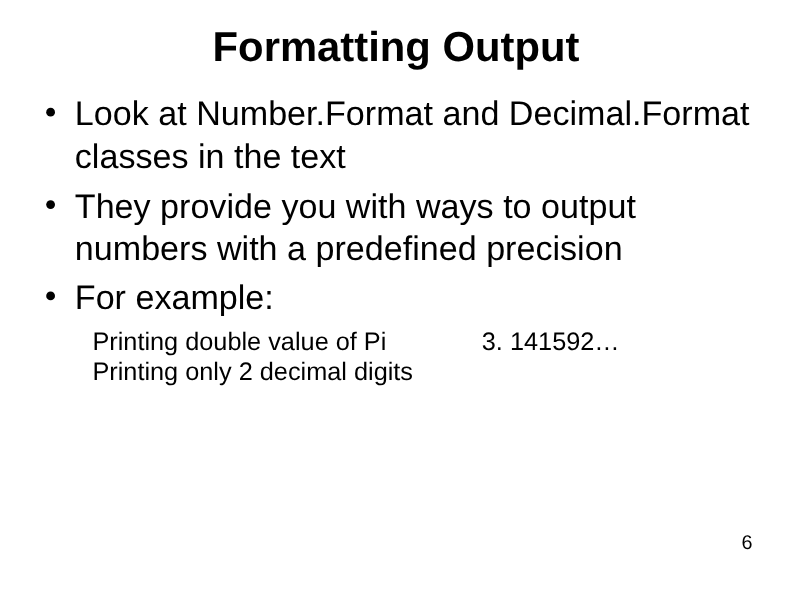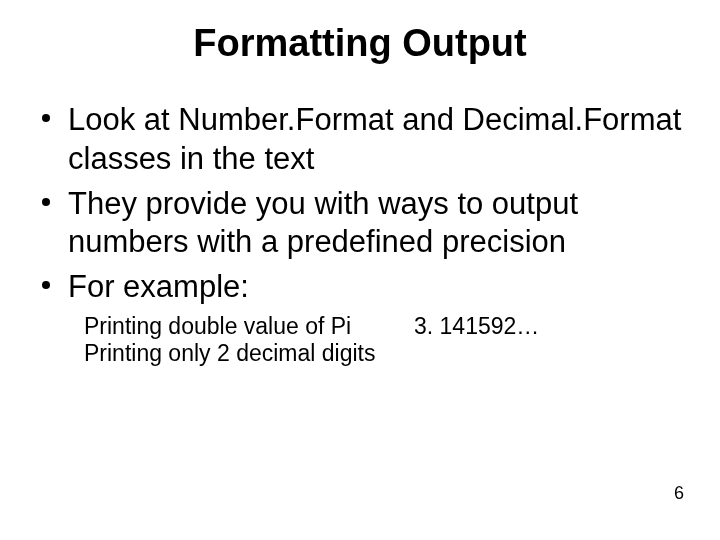--- a/index.html
+++ b/index.html
@@ -1,25 +1,25 @@
 <!DOCTYPE html>
 <html><head>
   <meta charset="utf-8">
   <style>
     * { margin: 0; padding: 0; box-sizing: border-box; }
     html, body { width: 720px; height: 540px; background: #fff; font-family: Arial, Helvetica, sans-serif; color: #000; }
     .slide { width: 720px; height: 540px; position: relative; padding: 18px 30px 0 30px; }
-    .title { font-size: 38px; text-align: center; margin-top: 4px; margin-bottom: 36px; }
+    .title { font-size: 38px; text-align: center; margin-top: 4px; margin-bottom: 20px; }
     .bullets { list-style: none; font-size: 31px; line-height: 1.25; }
     .bullets > li { position: relative; padding-left: 38px; margin-bottom: 6px; }
     .bullets > li .bullet-dot { position: absolute; left: 12px; top: 0.42em; width: 8px; height: 8px; background: #000; border-radius: 50%; }
     .examples { margin-top: 4px; padding-left: 54px; font-size: 23px; }
     .example-row { display: flex; }
     .example-row .col-label { width: 330px; flex: 0 0 auto; }
-    .example-row .col-value { flex: 0 0 auto; }
+    .example-row .col-value { flex: 0 0 auto; margin-left: 24px; }
     .page-number { position: absolute; right: 36px; bottom: 36px; font-size: 18px; }
   </style>
 </head>
 <body>
 
 <div class="slide">
   <h1 class="title">Formatting Output</h1>
 
   <ul class="bullets">
     <li>

